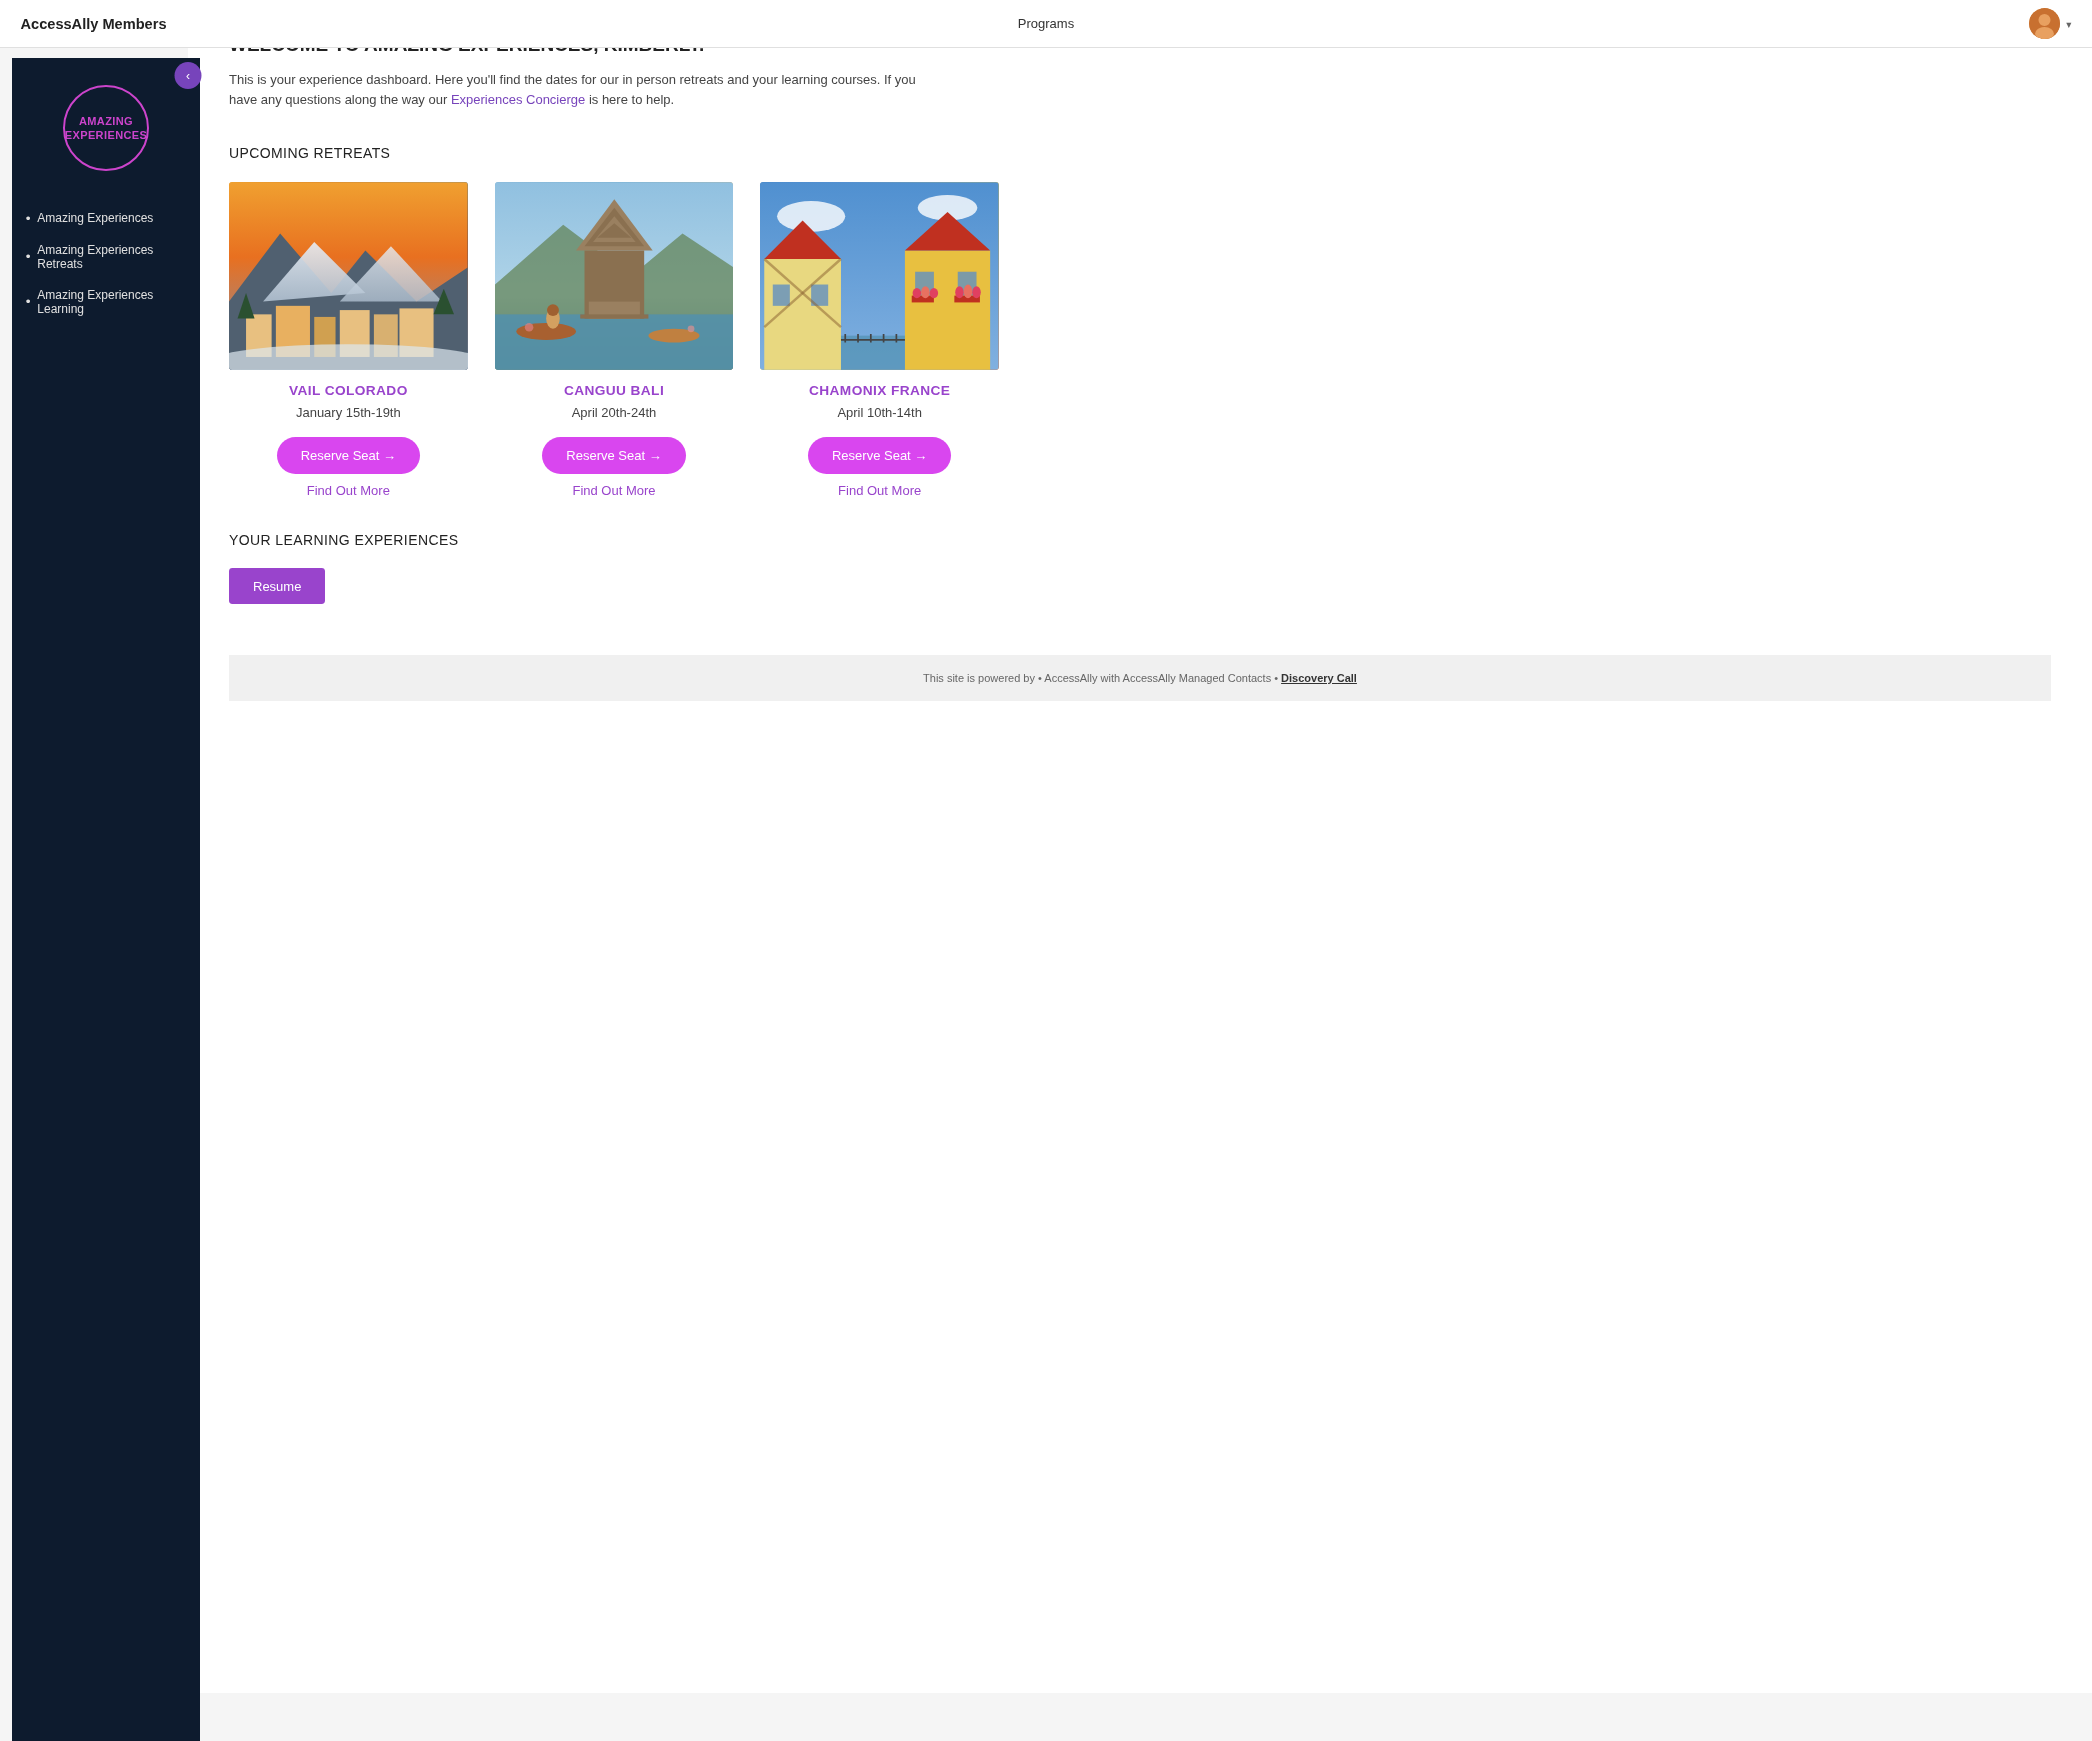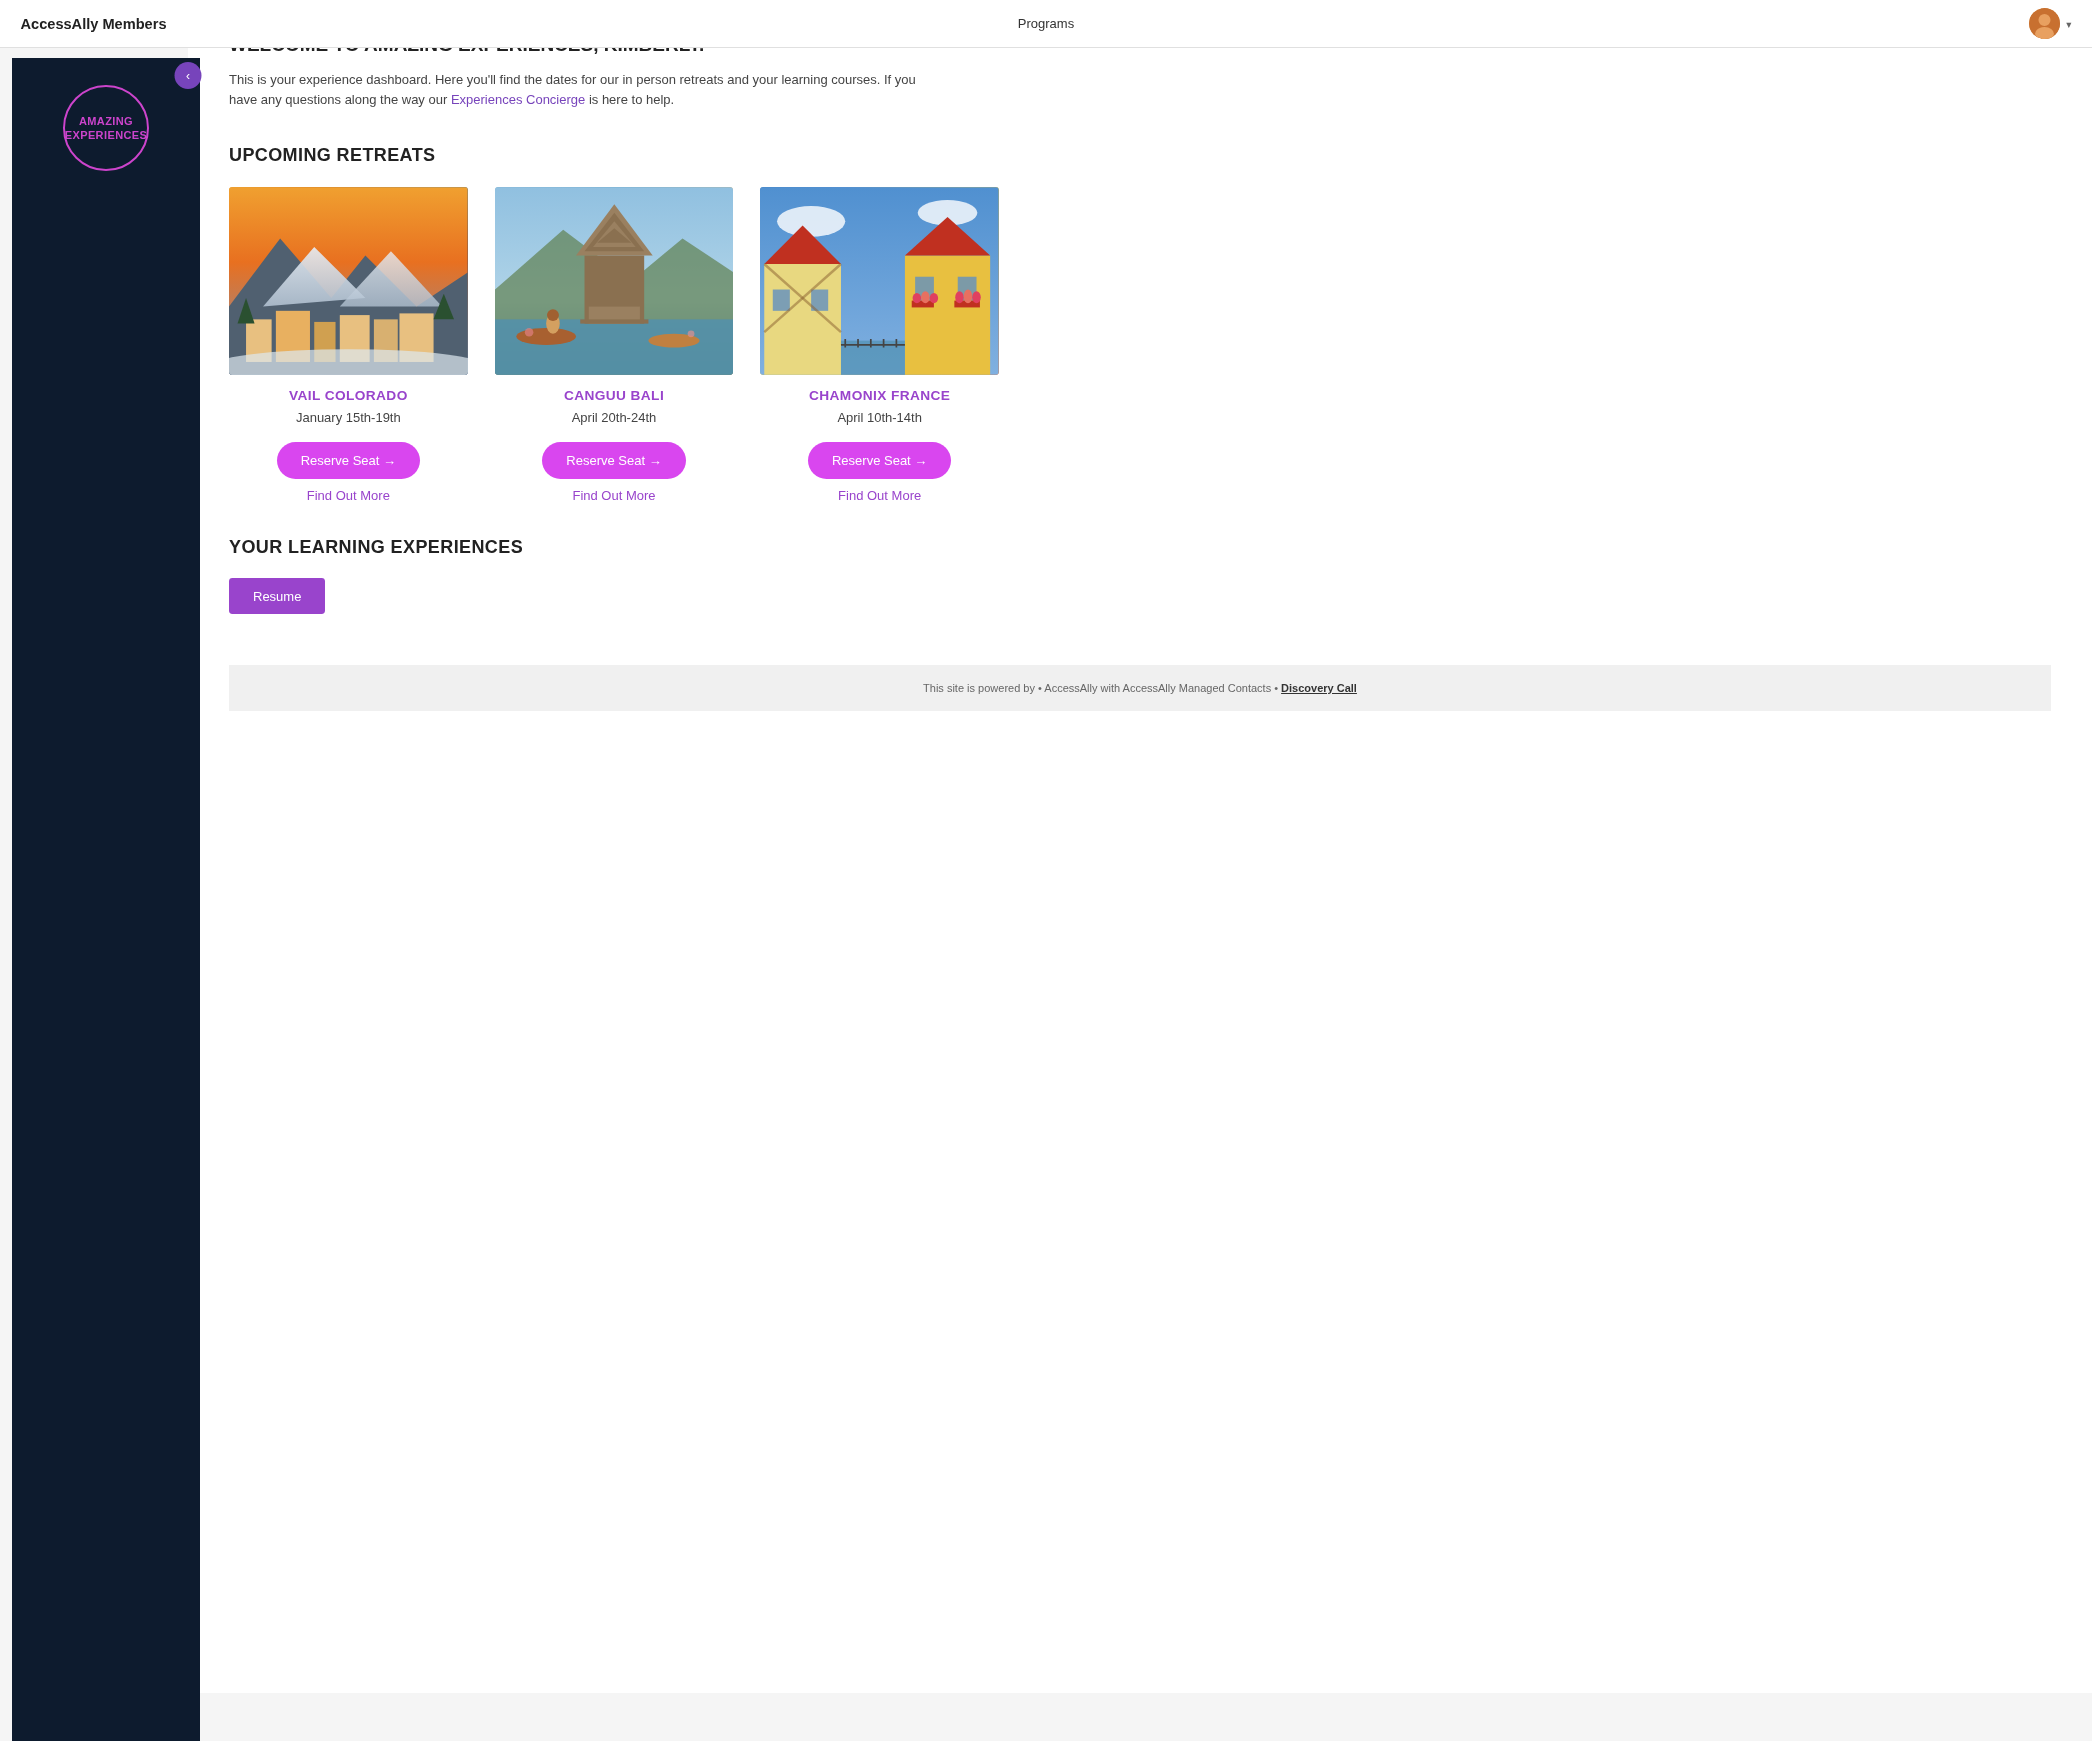--- a/index.html
+++ b/index.html
@@ -145,22 +145,22 @@
       color: #444;
       line-height: 1.6;
       max-width: 702px;
     }
     .welcome-desc a {
       color: #7744bb;
       text-decoration: none;
     }
 
     .section-title {
-      font-size: 18px;
-      font-weight: 700;
+      font-size: 14px;
+      font-weight: 400;
       color: #222;
       margin: 34px 0 20.5px 0;
       text-transform: uppercase;
       letter-spacing: 0.4px;
     }
 
     
     .retreat-grid {
       display: grid;
       grid-template-columns: repeat(3, 1fr);
@@ -284,20 +284,25 @@
   </div>
 </nav>
 
 <aside class="sidebar">
   <div class="sidebar-logo">
     <div class="logo-circle">
       <span>AMAZING</span>
       <span>EXPERIENCES</span>
     </div>
   </div>
+  <ul class="sidebar-nav">
+    <li>Amazing Experiences</li>
+    <li>Amazing Experiences Retreats</li>
+    <li>Amazing Experiences Learning</li>
+  </ul>
 </aside>
 
 <button class="collapse-btn">
   <span>‹</span>
 </button>
 
 <main class="main-content">
 
   <h1 class="welcome-title">WELCOME TO AMAZING EXPERIENCES, KIMBERLY.</h1>
   <p class="welcome-desc">

